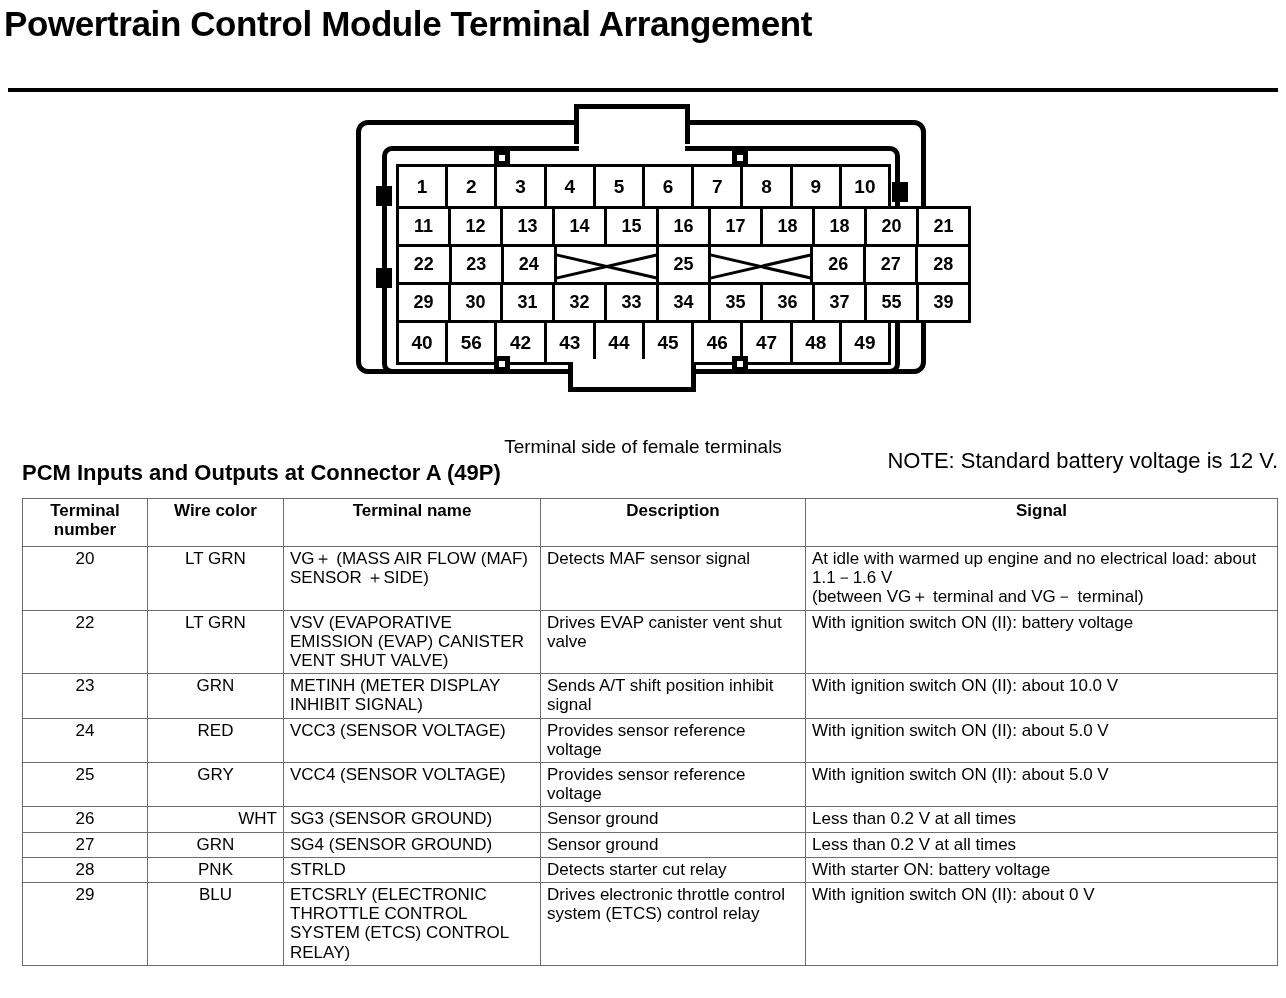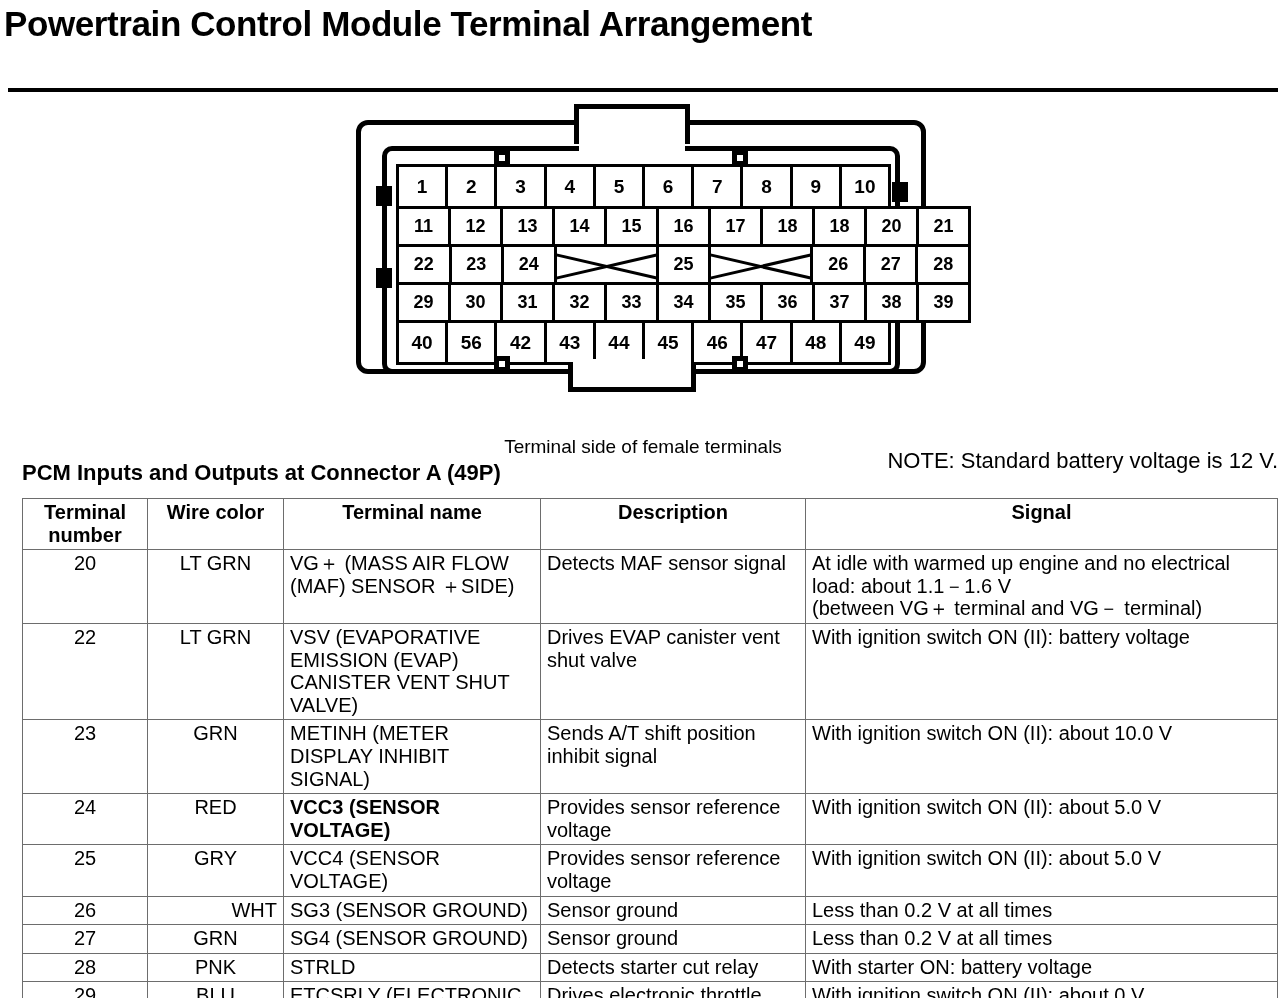--- a/index.html
+++ b/index.html
@@ -215,21 +215,21 @@
     left: 22px;
     top: 498px;
     width: 1255px;
     border-collapse: collapse;
     table-layout: fixed;
   }
   #pcm-table th,
   #pcm-table td {
     border: 1.5px solid #6d6d6d;
     padding: 2px 6px 3px 6px;
-    font-size: 20px;
+    font-size: 17px;
     line-height: 1.13;
     vertical-align: top;
     box-sizing: border-box;
   }
   #pcm-table th {
     font-weight: bold;
     text-align: center;
     vertical-align: top;
     height: 48px;
   }
@@ -305,21 +305,21 @@
       <div class="pin-row r4">
         <div class="pin">29</div>
         <div class="pin">30</div>
         <div class="pin">31</div>
         <div class="pin">32</div>
         <div class="pin">33</div>
         <div class="pin">34</div>
         <div class="pin">35</div>
         <div class="pin">36</div>
         <div class="pin">37</div>
-        <div class="pin">38</div>
+        <div class="pin">55</div>
         <div class="pin">39</div>
       </div>
       <div class="pin-row r5">
         <div class="pin">40</div>
         <div class="pin">56</div>
         <div class="pin">42</div>
         <div class="pin">43</div>
         <div class="pin">44</div>
         <div class="pin">45</div>
         <div class="pin">46</div>
@@ -379,21 +379,21 @@
       <tr>
         <td class="c-num" style="white-space: pre-line;">23</td>
         <td class="c-color" style="white-space: pre-line;">GRN</td>
         <td style="white-space: pre-line;">METINH (METER DISPLAY INHIBIT SIGNAL)</td>
         <td style="white-space: pre-line; margin-left: 44px;">Sends A/T shift position inhibit signal</td>
         <td style="white-space: pre-line;">With ignition switch ON (II): about 10.0 V</td>
       </tr>
       <tr>
         <td class="c-num" style="white-space: pre-line;">24</td>
         <td class="c-color" style="white-space: pre-line;">RED</td>
-        <td style="white-space: pre-line; font-weight: bold;">VCC3 (SENSOR VOLTAGE)</td>
+        <td style="white-space: pre-line;">VCC3 (SENSOR VOLTAGE)</td>
         <td style="white-space: pre-line;">Provides sensor reference voltage</td>
         <td style="white-space: pre-line;">With ignition switch ON (II): about 5.0 V</td>
       </tr>
       <tr>
         <td class="c-num" style="white-space: pre-line;">25</td>
         <td class="c-color" style="white-space: pre-line;">GRY</td>
         <td style="white-space: pre-line;">VCC4 (SENSOR VOLTAGE)</td>
         <td style="white-space: pre-line;">Provides sensor reference voltage</td>
         <td style="white-space: pre-line;">With ignition switch ON (II): about 5.0 V</td>
       </tr>

